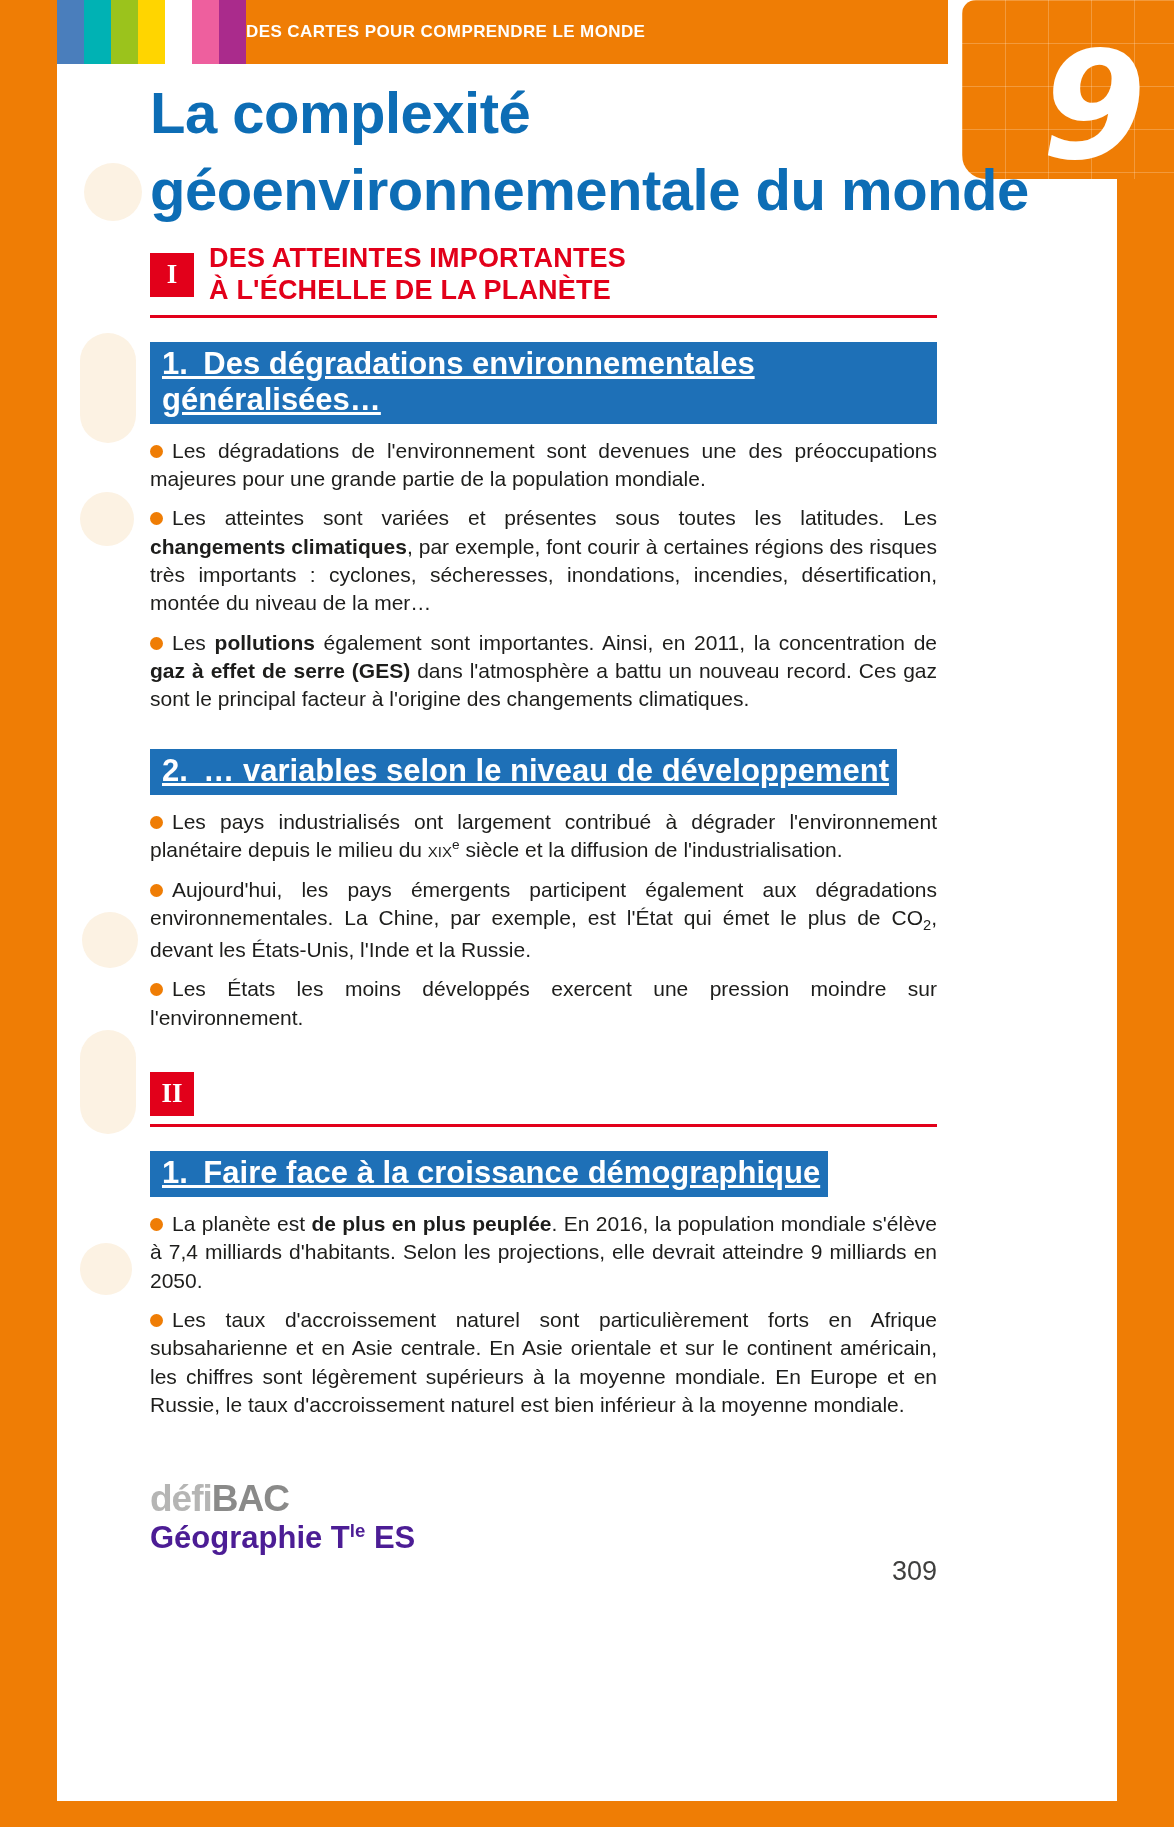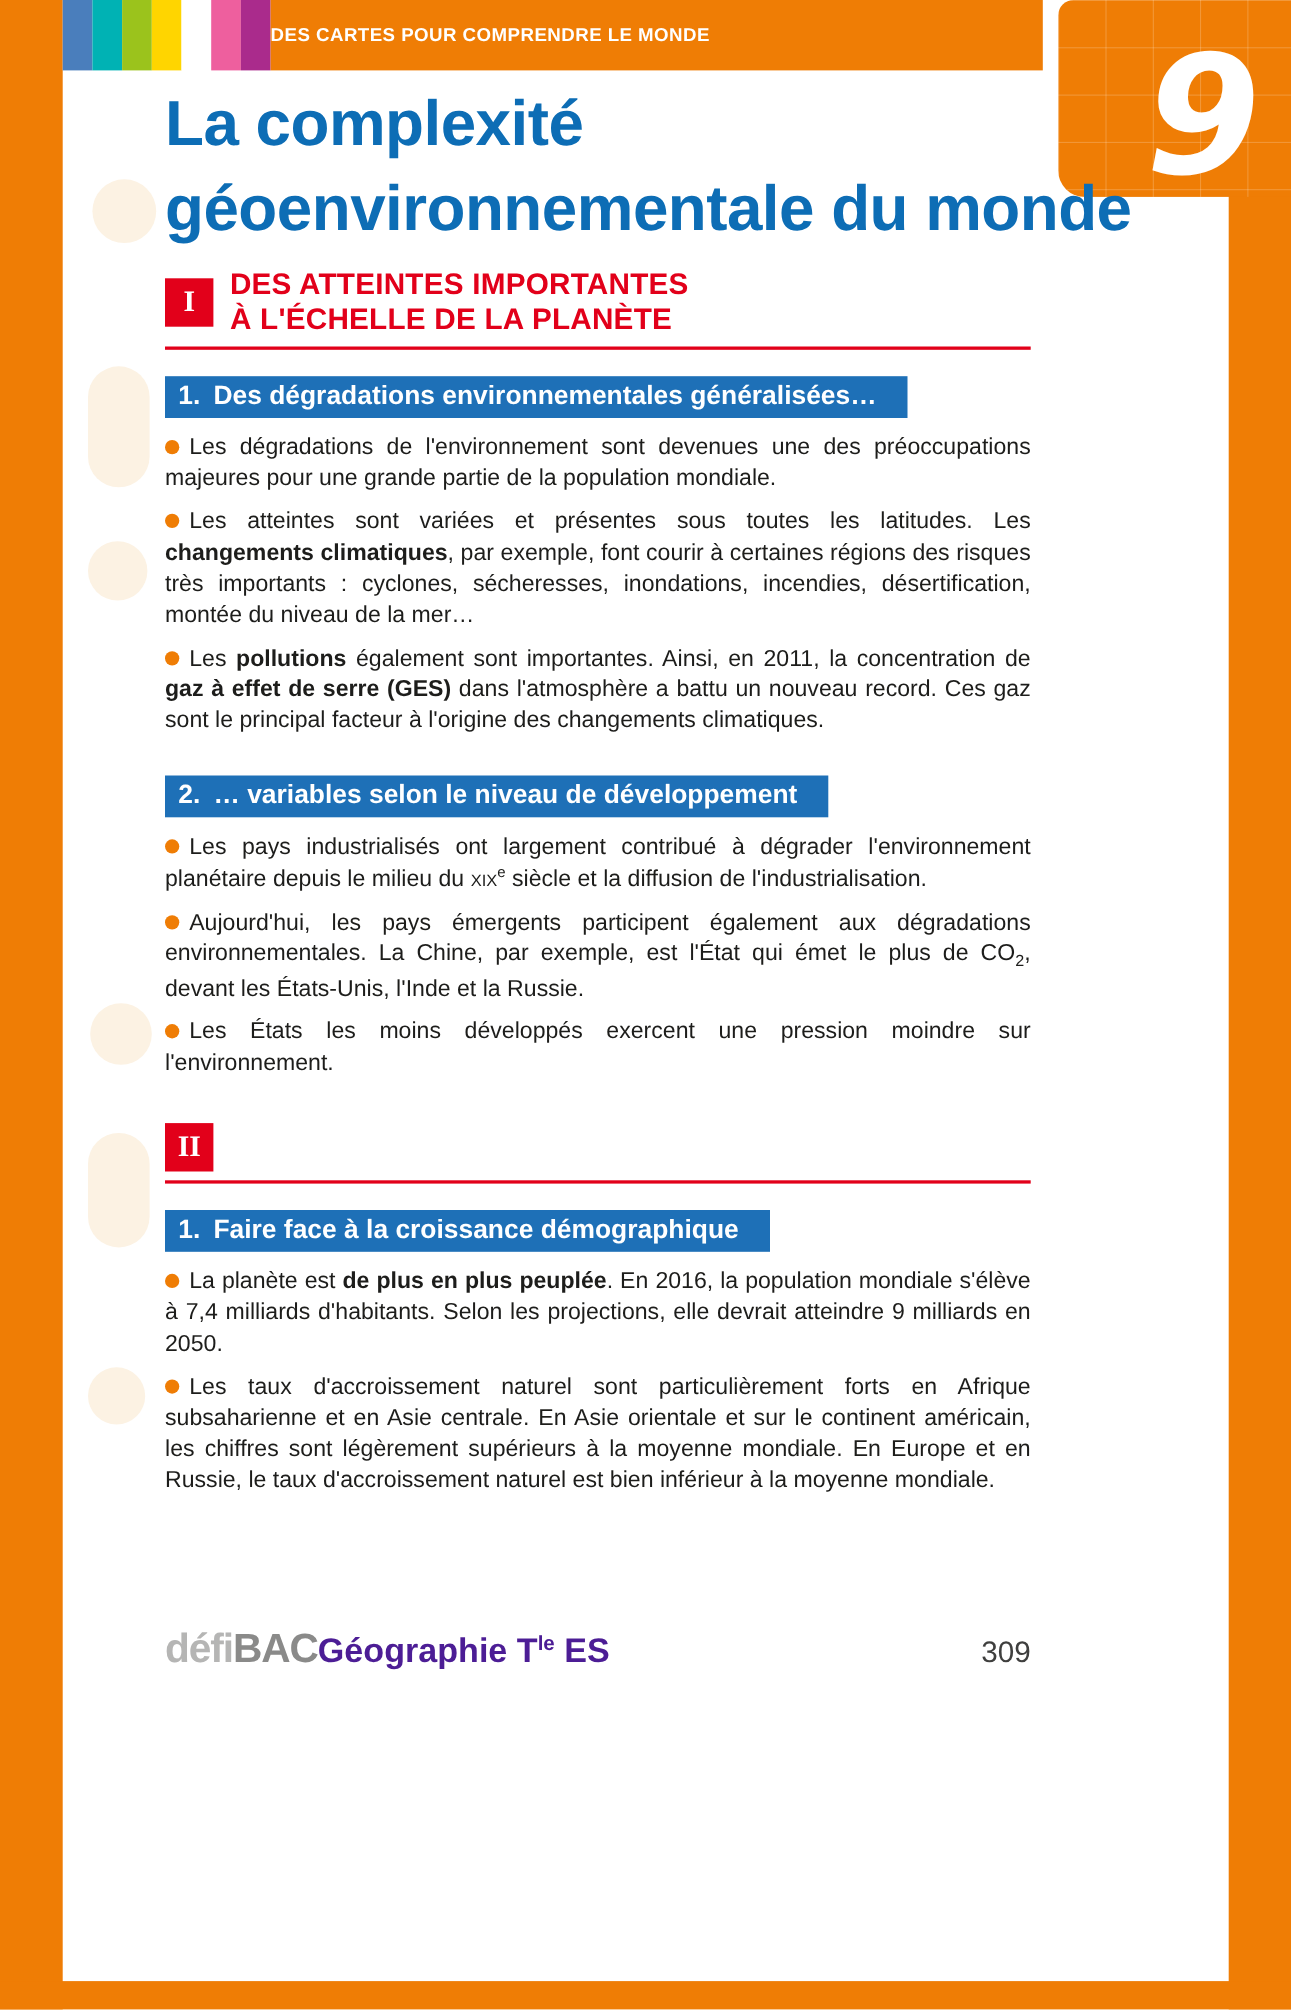--- a/index.html
+++ b/index.html
@@ -72,42 +72,43 @@
     color: var(--red); font-size: 27px; font-weight: bold; line-height: 1.18;
     letter-spacing: 0.2px;
   }
   .sec-rule { height: 3px; background: var(--red); }
 
   .section + .section { margin-top: 40px; }
 
   .sub-banner {
     display: inline-block;
     background: var(--banner_blue); color: #fff;
-    font-size: 24px; font-weight: bold;
-    padding: 4px 28px 6px 12px;
+    font-size: 31px; font-weight: bold;
+    padding: 4px 8px 6px 12px;
     margin: 24px 0 13px 0;
+    text-decoration: underline;
   }
 
   .para {
     font-size: 21px; line-height: 1.35; color: #1d1d1b;
     text-align: justify; margin: 0 0 11px 0;
   }
   .bullet {
     display: inline-block; width: 13px; height: 13px; border-radius: 50%;
     background: var(--orange); margin-right: 9px;
   }
   .bold { font-weight: bold; }
   .sc   { font-variant: small-caps; }
   .sup  { font-size: 0.65em; vertical-align: super; }
   .subx { font-size: 0.7em;  vertical-align: sub; }
 
   
   .footer {
     position: absolute; left: 150px; width: 787px; top: 1478px;
-    display: flex; align-items: baseline; z-index: 1;
+    display: flex; align-items: baseline; z-index: 1; flex-direction: column;
   }
   .brand { font-size: 37px; font-weight: bold; letter-spacing: -1px; }
   .brand-defi { color: #b5b5b4; }
   .brand-bac  { color: #8a8a89; }
   .subject { color: #4c1d95; font-size: 31px; font-weight: bold; }
   .subject sup { font-size: 0.6em; }
   .page-num { margin-left: auto; color: #3f3f3e; font-size: 27px; text-align: center; }
 </style>
 </head>
 <body>

